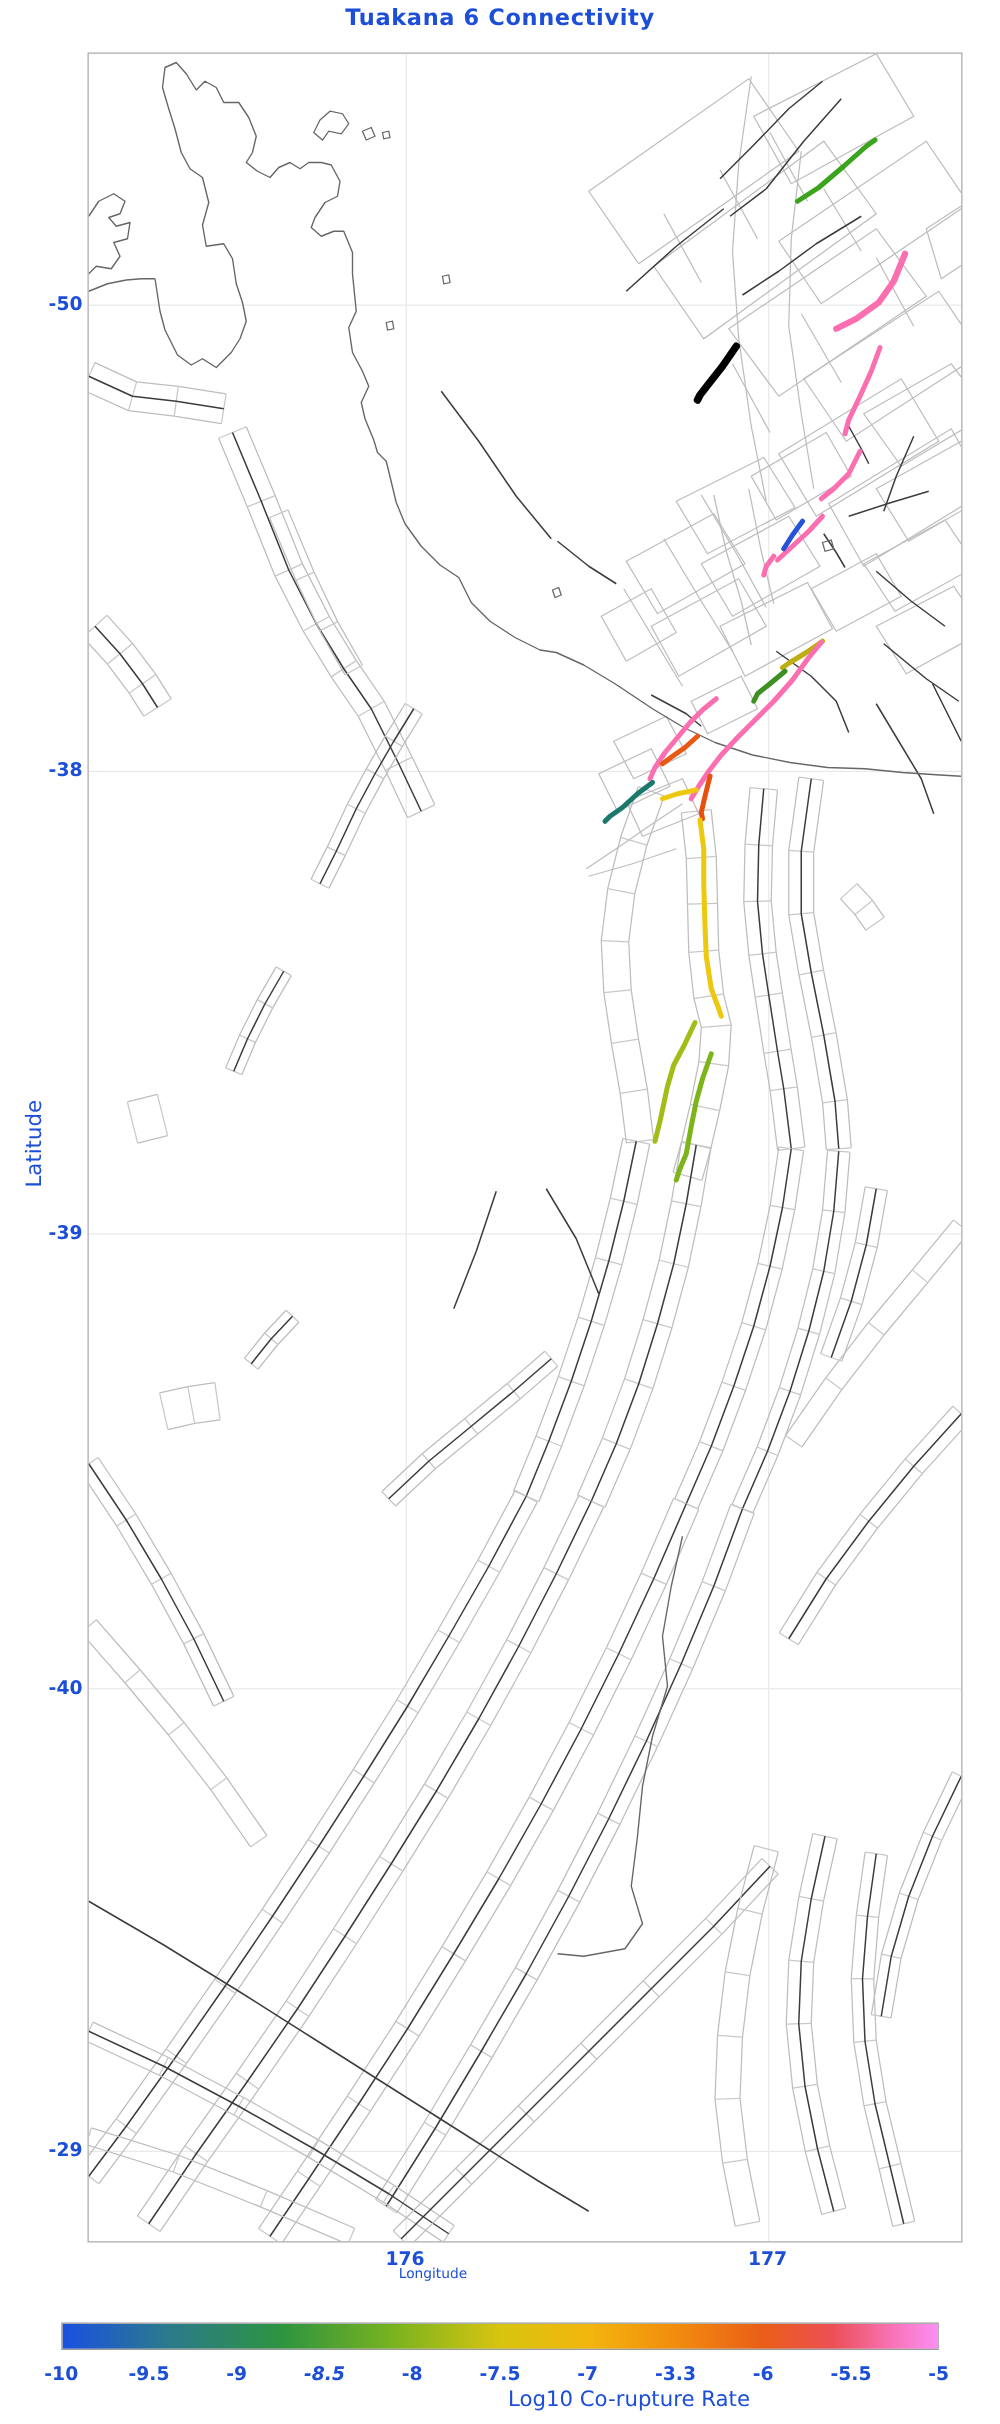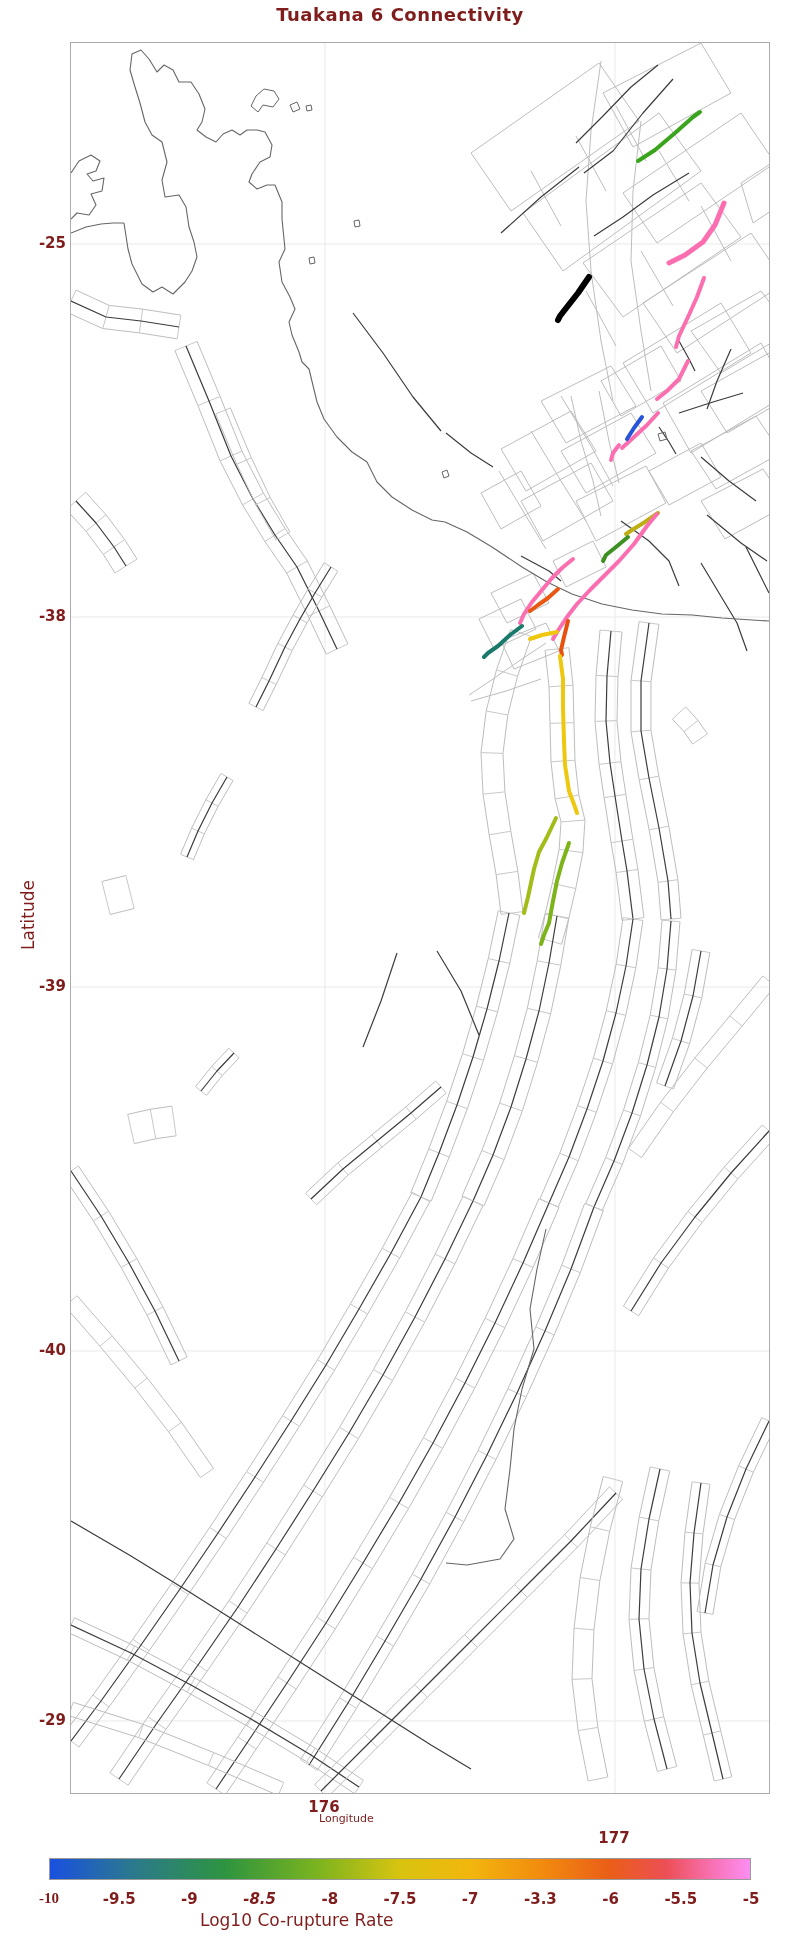--- a/index.html
+++ b/index.html
@@ -1,32 +1,32 @@
 <!DOCTYPE html>
 <html><head>
 <meta charset="utf-8">
 <style>
   html,body{margin:0;padding:0;background:#fff;}
   .fig{position:relative;width:800px;height:1939px;background:#fff;overflow:hidden;
-       font-family:"DejaVu Sans","Liberation Sans",sans-serif;color:#7f1d1d;}
+       font-family:"DejaVu Sans","Liberation Sans",sans-serif;color:#1d4ed8;}
   .title{position:absolute;left:0;top:4px;width:800px;text-align:center;
          font-size:18px;font-weight:bold;letter-spacing:.5px;}
   .plot{position:absolute;left:70px;top:42px;width:698px;height:1750px;
         border:1px solid #ababab;box-sizing:content-box;background:#fff;}
   .plot svg{display:block;}
   .ylabel{position:absolute;left:-32px;top:905px;width:120px;text-align:center;
           font-size:17px;transform:rotate(-90deg);}
   .xlabel{position:absolute;left:319px;top:1812px;width:200px;font-size:11px;}
   .ytick{position:absolute;width:44px;left:22px;text-align:right;
          font-size:15px;font-weight:bold;line-height:18px;}
   .xtick{position:absolute;top:1798px;font-size:15px;font-weight:bold;transform:translateX(-50%);}
   .cbar{position:absolute;left:49px;top:1858px;width:702px;height:22px;
         border:1px solid #9a9a9a;box-sizing:border-box;}
   .cbtick{position:absolute;top:1890px;font-size:15px;font-weight:bold;transform:translateX(-50%);}
-  .cblabel{position:absolute;left:200px;top:1910px;width:400px;text-align:left;font-size:17px;}
+  .cblabel{position:absolute;left:200px;top:1910px;width:400px;text-align:right;font-size:17px;}
 </style>
 </head>
 <body>
 
 <div class="fig">
   <div class="title">Tuakana 6 Connectivity</div>
 
   <div class="plot">
     <svg id="map-svg" width="698" height="1750" viewBox="0 0 698 1750">
         <polyline points="254,0 254,1750" fill="none" stroke="#e9e9e9" stroke-width="1" stroke-linejoin="round" stroke-linecap="butt"></polyline>
@@ -435,37 +435,37 @@
         <polyline points="451,583 439,592 427,603 417,610 413,614" fill="none" stroke="#19796b" stroke-width="4" stroke-linejoin="round" stroke-linecap="round"></polyline>
         <polyline points="459,596 471,592 486,589" fill="none" stroke="#eec70f" stroke-width="4" stroke-linejoin="round" stroke-linecap="round"></polyline>
         <polyline points="497,578 493,594 490,607 491,612" fill="none" stroke="#e8500e" stroke-width="4" stroke-linejoin="round" stroke-linecap="round"></polyline>
         <polyline points="489,613 492,636 492,664 493,698 494,722 498,748 504,764 506,770" fill="none" stroke="#eec70f" stroke-width="4" stroke-linejoin="round" stroke-linecap="round"></polyline>
         <polyline points="485,775 476,794 468,809 463,826 457,854 453,870" fill="none" stroke="#a3bc17" stroke-width="4" stroke-linejoin="round" stroke-linecap="round"></polyline>
         <polyline points="498,800 491,820 486,838 482,858 478,880 473,892 470,901" fill="none" stroke="#7cb41a" stroke-width="4" stroke-linejoin="round" stroke-linecap="round"></polyline>
       </svg>
   </div>
 
   <div id="yticks">
-      <div class="ytick" style="top: 234px;">-25</div>
+      <div class="ytick" style="top: 234px;">-50</div>
       <div class="ytick" style="top: 607px;">-38</div>
       <div class="ytick" style="top: 977px;">-39</div>
       <div class="ytick" style="top: 1341px;">-40</div>
       <div class="ytick" style="top: 1711px;">-29</div>
     </div>
   <div id="xticks">
       <div class="xtick" style="left: 324px;">176</div>
-      <div class="xtick" style="left: 614px; margin-top: 31px;">177</div>
+      <div class="xtick" style="left: 614px;">177</div>
     </div>
 
   <div class="ylabel">Latitude</div>
   <div class="xlabel">Longitude</div>
 
   <div class="cbar" id="cbar" style="background: linear-gradient(90deg, rgb(26, 80, 224) 0%, rgb(43, 122, 140) 12%, rgb(46, 148, 64) 25%, rgb(122, 179, 31) 38%, rgb(216, 196, 16) 50%, rgb(242, 182, 13) 60%, rgb(242, 140, 14) 70%, rgb(234, 94, 24) 80%, rgb(236, 79, 85) 88%, rgb(248, 115, 184) 95%, rgb(252, 142, 242) 100%);"></div>
   <div id="cbticks">
-      <div class="cbtick" style="left: 49px; font-family: Liberation Serif, serif;">-10</div>
+      <div class="cbtick" style="left: 49px;">-10</div>
       <div class="cbtick" style="left: 119.2px;">-9.5</div>
       <div class="cbtick" style="left: 189.4px;">-9</div>
       <div class="cbtick" style="left: 259.6px; font-style: italic;">-8.5</div>
       <div class="cbtick" style="left: 329.8px;">-8</div>
       <div class="cbtick" style="left: 400px; text-align: center;">-7.5</div>
       <div class="cbtick" style="left: 470.2px;">-7</div>
       <div class="cbtick" style="left: 540.4px;">-3.3</div>
       <div class="cbtick" style="left: 610.6px;">-6</div>
       <div class="cbtick" style="left: 680.8px; text-align: right;">-5.5</div>
       <div class="cbtick" style="left: 751px;">-5</div>

